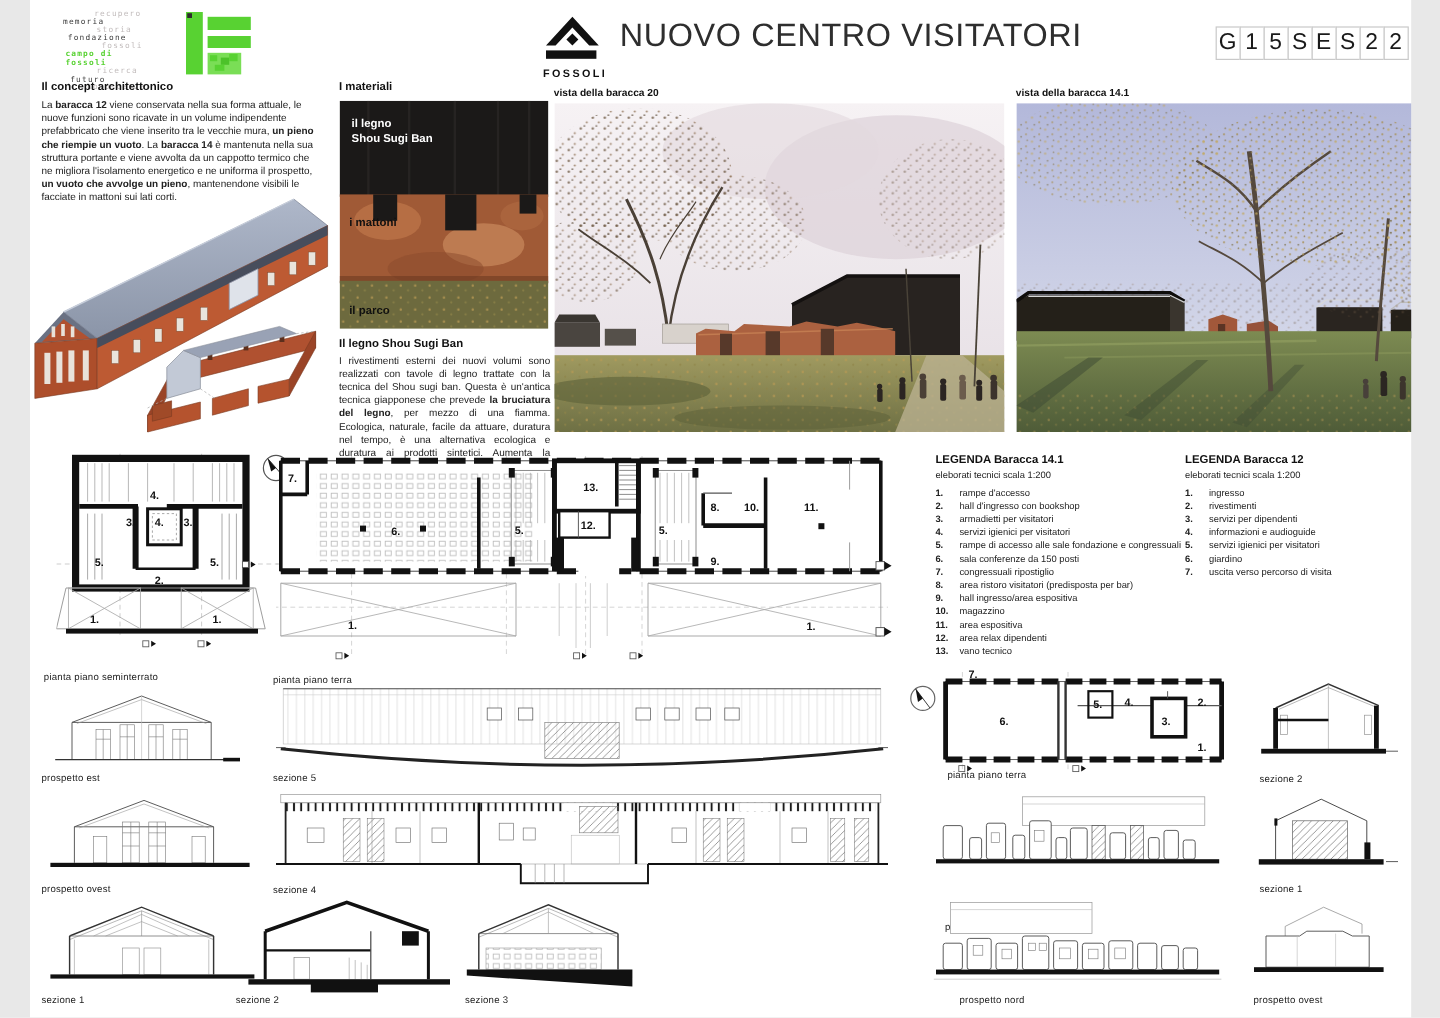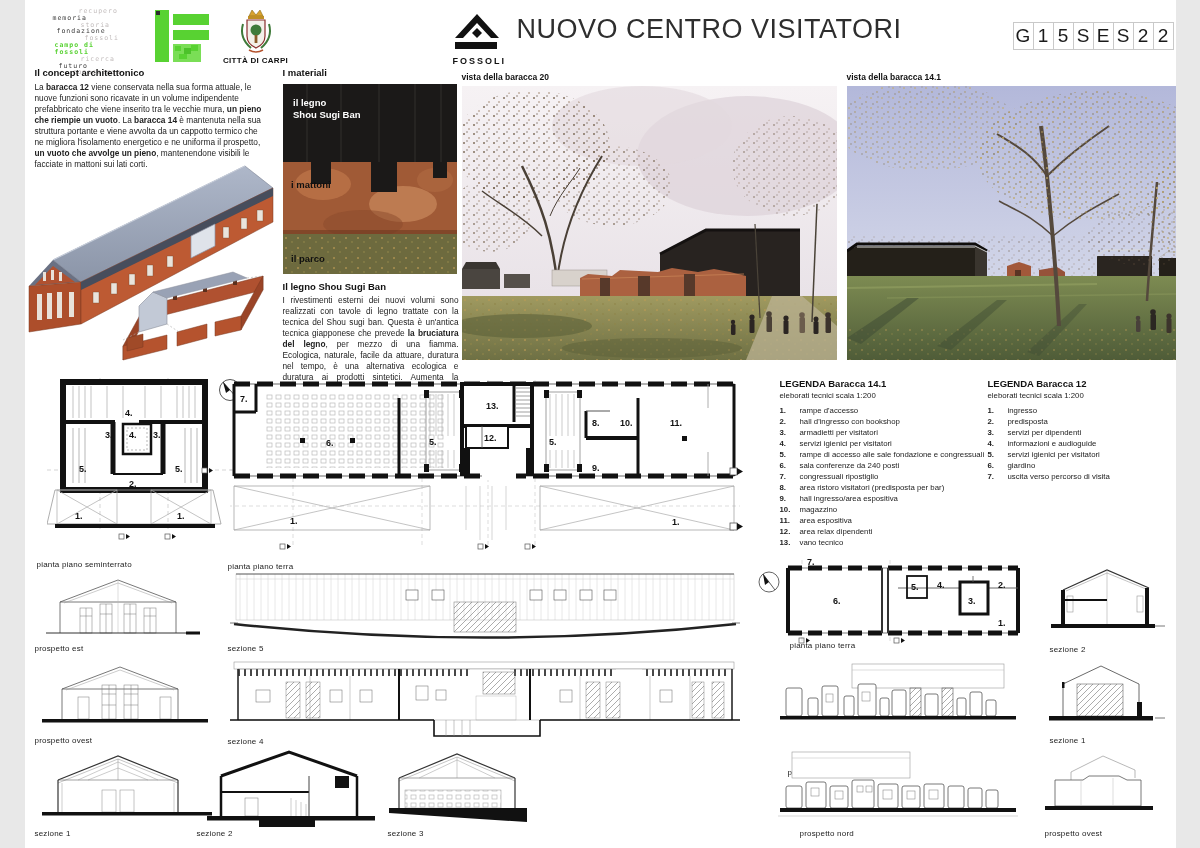--- a/index.html
+++ b/index.html
@@ -102,33 +102,20 @@
       <rect x="22" y="22" width="36" height="10" fill="#58d232"></rect>
       <rect x="22" y="36" width="28" height="18" fill="#7ade56"></rect>
       <rect x="24" y="38" width="6" height="5" fill="#58d232"></rect>
         <rect x="33" y="40" width="7" height="6" fill="#4cc22a"></rect>
       <rect x="28" y="46" width="8" height="5" fill="#58d232"></rect>
         <rect x="40" y="37" width="7" height="6" fill="#58d232"></rect>
       <rect x="5" y="3" width="4" height="4" fill="#2c2c2c"></rect>
     </svg>
   </div>
 
-  <div class="abs" style="left:196px;top:8px;width:70px;height:60px;">
-    <svg class="abs" style="left:14px;top:0" width="42" height="46" viewBox="0 0 42 46">
-      <polygon points="14,8 17,2 21,7 25,2 28,8" fill="#d9a32e" stroke="#8a6a1a" stroke-width="0.6"></polygon>
-      <rect x="13" y="8" width="16" height="3" fill="#c08f24"></rect>
-      <path d="M12,12 h18 v16 q0,8 -9,12 q-9,-4 -9,-12 Z" fill="#f3f0ea" stroke="#8a2e2e" stroke-width="1.2"></path>
-      <circle cx="21" cy="22" r="5.5" fill="#3f7a3a"></circle>
-      <rect x="19.6" y="27" width="2.8" height="8" fill="#8a5a2a"></rect>
-      <path d="M8,16 q-4,14 8,24" fill="none" stroke="#3f7a3a" stroke-width="2"></path>
-      <path d="M34,16 q4,14 -8,24" fill="none" stroke="#3f7a3a" stroke-width="2"></path>
-      <path d="M14,42 q7,4 14,0" fill="none" stroke="#b5532e" stroke-width="1.5"></path>
-    </svg>
-    <div class="abs carpi" style="left:0;top:48px;width:70px;text-align:center">CITTÀ DI CARPI</div>
-  </div>
 
   <div class="abs" style="left:428px;top:10px;width:50px;height:62px;">
     <svg width="48" height="44" viewBox="0 0 48 44">
       <polygon points="2,28 24,4 46,28 38,28 24,13 10,28" fill="#111"></polygon>
       <polygon points="24,18 29,23 24,28 19,23" fill="#111"></polygon>
       <rect x="2" y="32" width="42" height="7" fill="#111"></rect>
     </svg>
     <div class="fossoli-t" style="margin-top:2px">FOSSOLI</div>
   </div>
 
@@ -403,21 +390,21 @@
           <span>servizi igienici per visitatori</span>
         </div>
 
         <div class="lg-row">
           <span class="lg-n">5.</span>
           <span>rampe di accesso alle sale fondazione e congressuali</span>
         </div>
 
         <div class="lg-row">
           <span class="lg-n">6.</span>
-          <span>sala conferenze da 240 posti</span>
+          <span>sala conferenze da 150 posti</span>
         </div>
 
         <div class="lg-row">
           <span class="lg-n">7.</span>
           <span>congressuali ripostiglio</span>
         </div>
 
         <div class="lg-row">
           <span class="lg-n">8.</span>
           <span>area ristoro visitatori (predisposta per bar)</span>
@@ -454,21 +441,21 @@
     <div class="lg-sub">eleborati tecnici scala 1:200</div>
     <div>
 
         <div class="lg-row">
           <span class="lg-n">1.</span>
           <span>ingresso</span>
         </div>
 
         <div class="lg-row">
           <span class="lg-n">2.</span>
-          <span>predisposta</span>
+          <span>rivestimenti</span>
         </div>
 
         <div class="lg-row">
           <span class="lg-n">3.</span>
           <span>servizi per dipendenti</span>
         </div>
 
         <div class="lg-row">
           <span class="lg-n">4.</span>
           <span>informazioni e audioguide</span>

